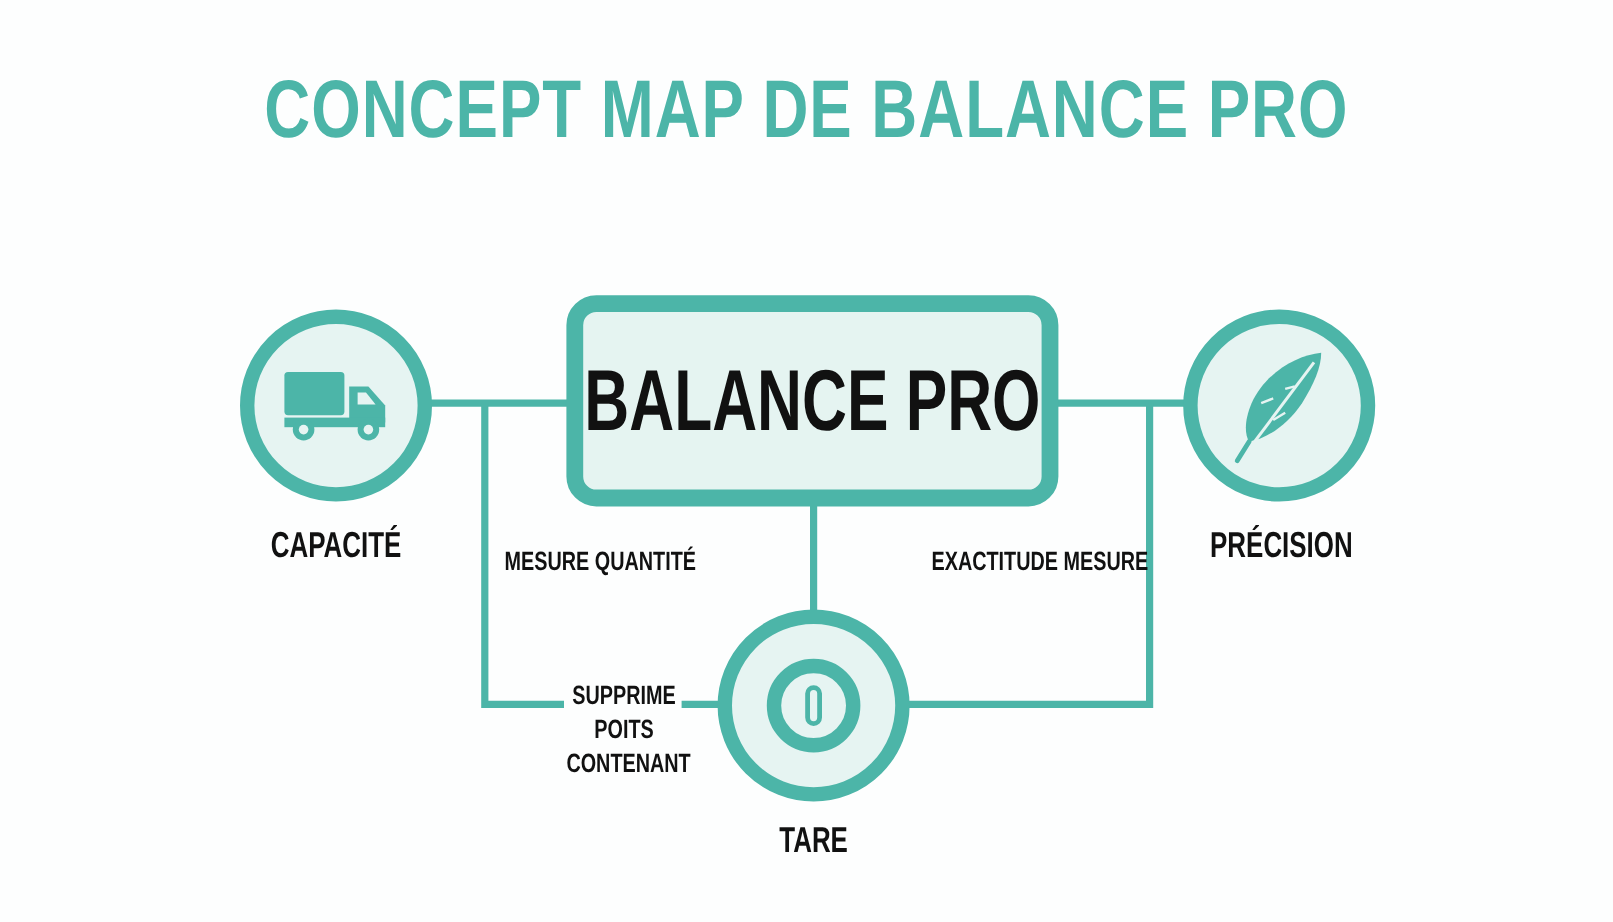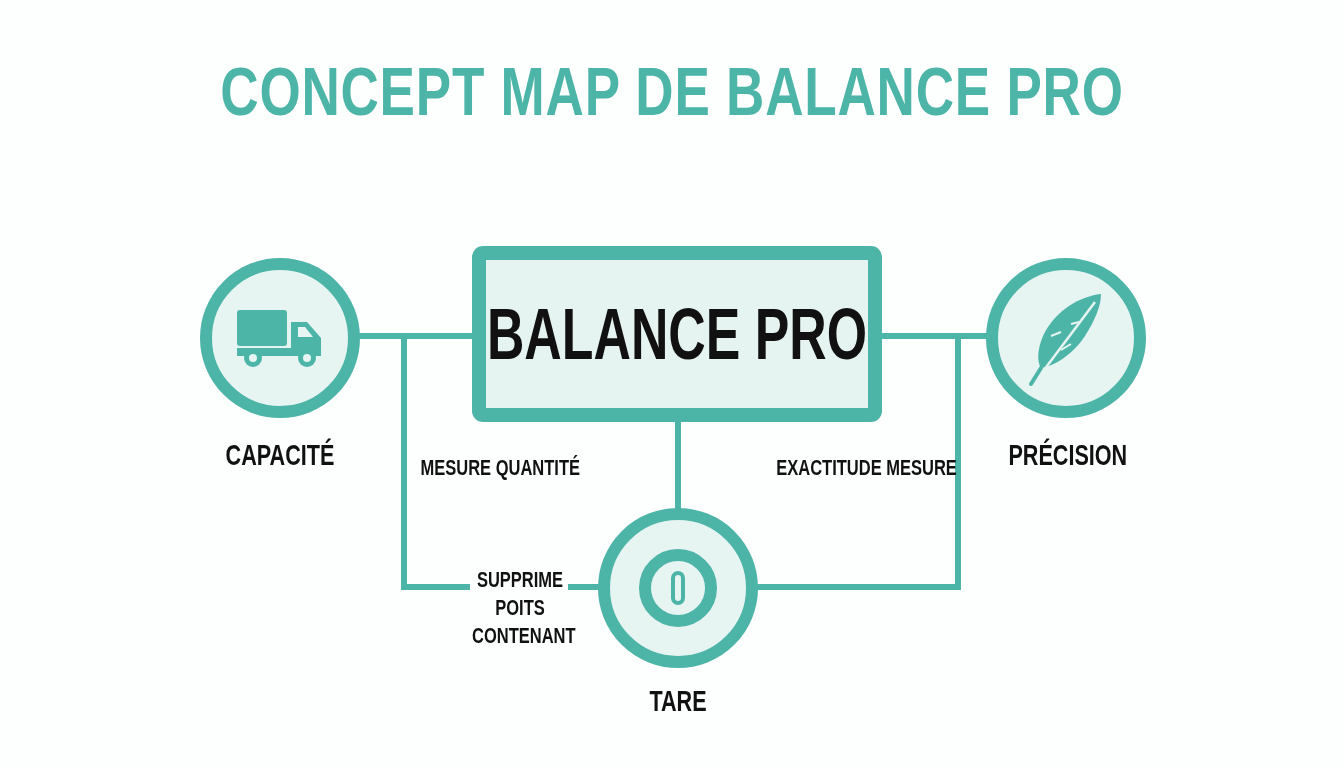--- a/index.html
+++ b/index.html
@@ -10,21 +10,21 @@
   }
   .title {
     position: absolute; left: 0; top: 52px; width: 1344px; text-align: center;
     color: #4cb5a8; font-weight: bold; font-size: 68px; letter-spacing: 1px;
     transform: scaleX(0.78); transform-origin: center;
     font-family: "Liberation Sans Narrow", "Liberation Sans", "DejaVu Sans", sans-serif;
   }
   svg.lines { position: absolute; left: 0; top: 0; }
   .center-node {
     position: absolute; left: 472px; top: 246px; width: 410px; height: 176px;
-    box-sizing: border-box; border: 14px solid #4cb5a8; border-radius: 11px;
+    box-sizing: border-box; border: 14px solid #4cb5a8; border-radius: 25px;
     background: #e5f4f1; display: flex; align-items: center; justify-content: center;
   }
   .center-label {
     font-weight: bold; font-size: 72px; color: #111;
     transform: scaleX(0.72); white-space: nowrap;
     font-family: "Liberation Sans", "DejaVu Sans", sans-serif;
   }
   .circle {
     position: absolute; box-sizing: border-box; border-radius: 50%;
     border: 12px solid #4cb5a8; background: #e6f4f2;

